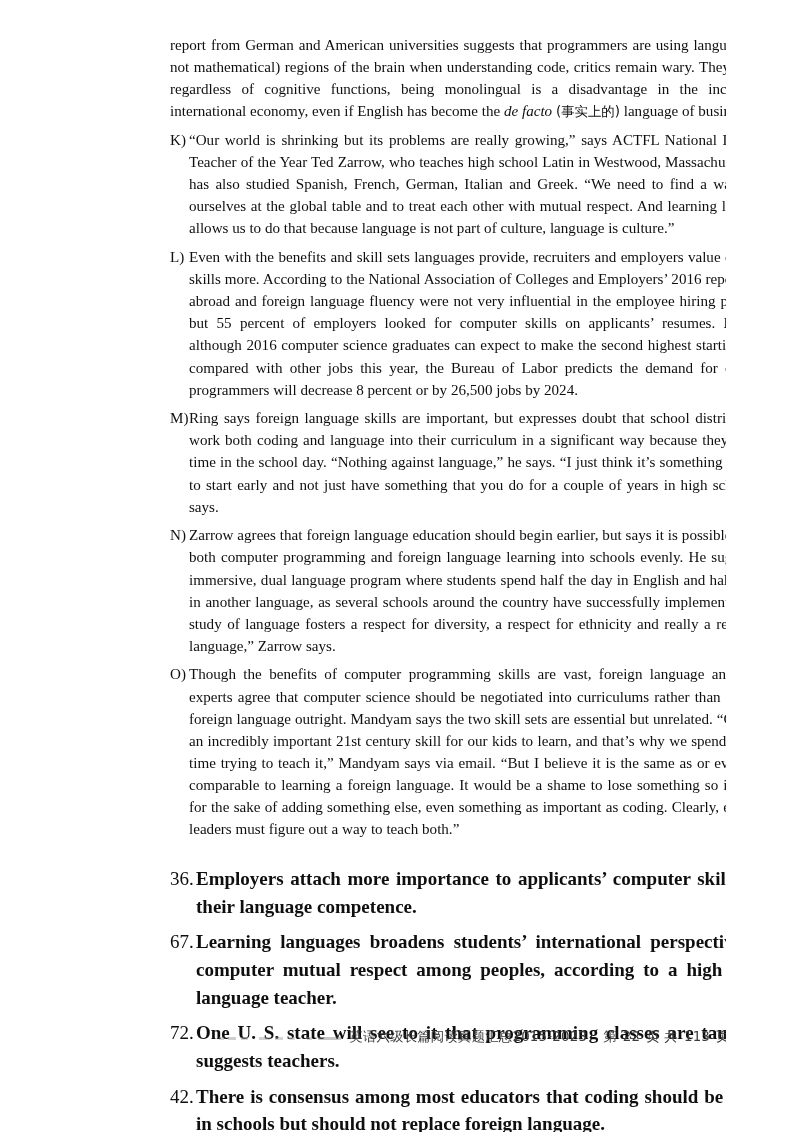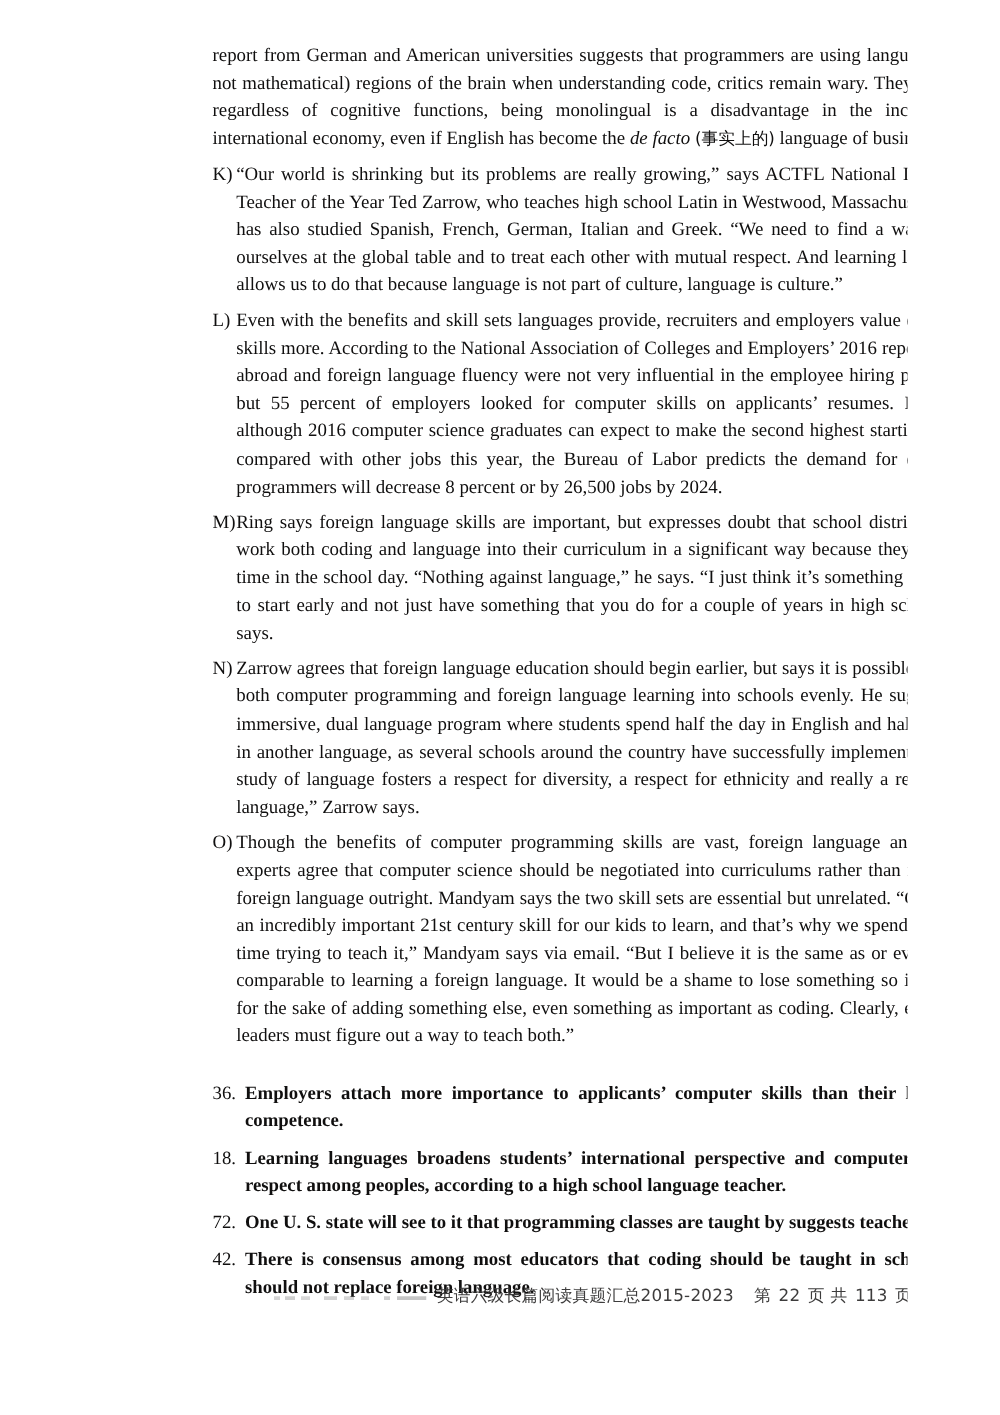--- a/index.html
+++ b/index.html
@@ -68,21 +68,21 @@
   }
 
   
   .questions {
     margin-top: 25px;
   }
 
   .q {
     display: flex;
     align-items: flex-start;
-    font-size: 15px;
+    font-size: 19px;
     line-height: 1.465;
     margin-bottom: 7.5px;
   }
 
   .q .qnum {
     flex: 0 0 auto;
     width: 26px;
     text-align: left;
     white-space: nowrap;
   }
@@ -199,21 +199,21 @@
 
     <div class="questions">
 
       <div class="q">
         <div class="qnum">36.</div>
         <div class="qbody">Employers attach more importance to applicants’ computer skills than their language competence.</div>
       </div>
 
 
       <div class="q">
-        <div class="qnum">18.</div>
+        <div class="qnum">67.</div>
         <div class="qbody">Learning languages broadens students’ international perspective and computer mutual respect among peoples, according to a high school language teacher.</div>
       </div>
 
       <div class="q">
         <div class="qnum">72.</div>
         <div class="qbody">One U. S. state will see to it that programming classes are taught by suggests teachers.</div>
       </div>
 
 
 

